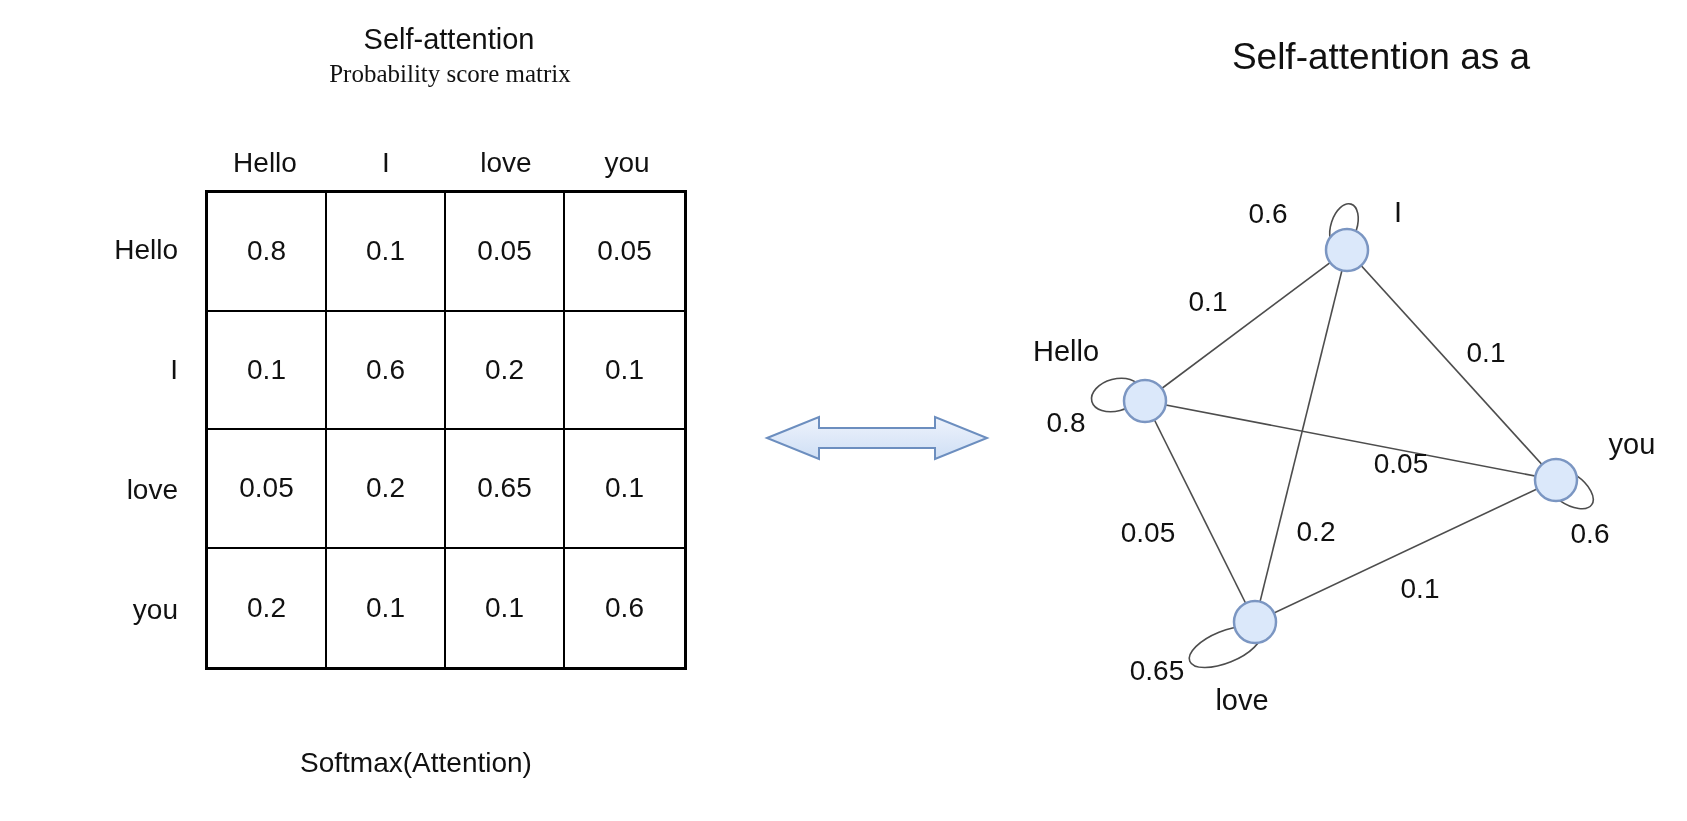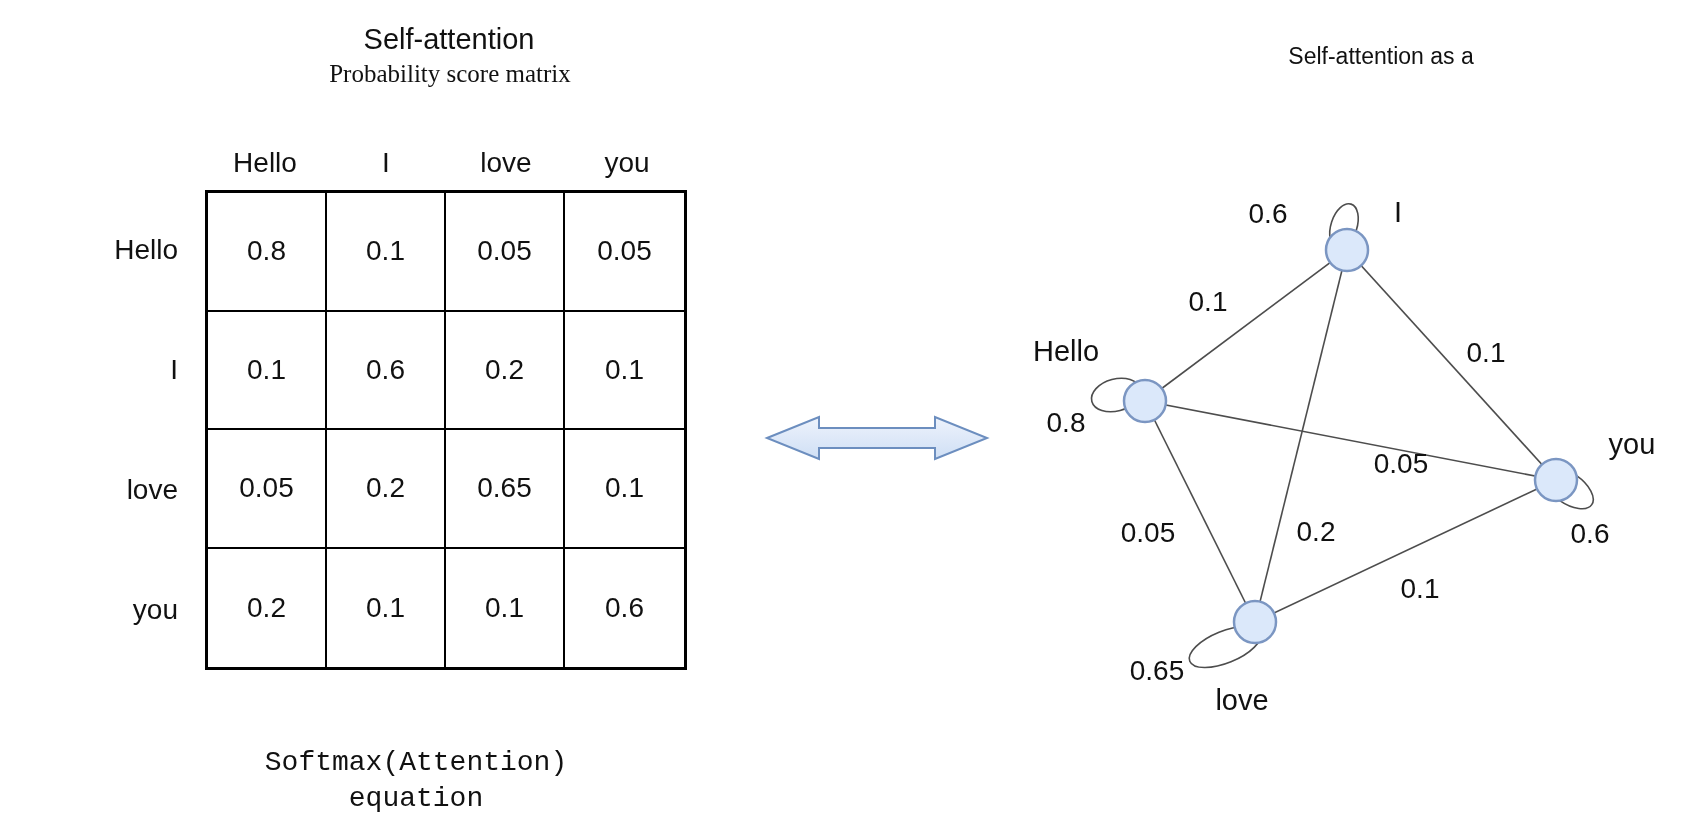--- a/index.html
+++ b/index.html
@@ -25,24 +25,24 @@
     display:grid; grid-template-columns:repeat(4,1fr); grid-template-rows:repeat(4,1fr);
   }
   .matrix-cell {
     border-right:2px solid #000; border-bottom:2px solid #000;
     display:flex; align-items:center; justify-content:center; font-size:28px;
   }
   .matrix-cell.last-col { border-right:none; }
   .matrix-cell.last-row { border-bottom:none; }
 
   .softmax-caption { left:416px; top:745px; text-align:center;
-                     font-size:28px; line-height:36px;font-family:Liberation Mono, monospace; }
+                     font-size:28px; line-height:36px; }
 
   .right-title { left:1381px; top:38px; text-align:center;
-                 font-size:23px; line-height:37px; }
+                 font-size:37px; line-height:37px; }
 
   svg text { font-family:"Liberation Sans","DejaVu Sans",sans-serif; fill:#111; }
 </style>
 </head>
 <body>
 
 <div id="canvas">
 
   <div class="abs center-xy left-title">Self-attention</div>
   <div class="abs center-xy left-subtitle">Probability score matrix</div>
@@ -71,21 +71,20 @@
     <div class="matrix-cell">0.65</div>
     <div class="matrix-cell last-col">0.1</div>
     <div class="matrix-cell last-row">0.2</div>
     <div class="matrix-cell last-row">0.1</div>
     <div class="matrix-cell last-row">0.1</div>
     <div class="matrix-cell last-row last-col">0.6</div>
   </div>
 
   <div class="abs center-x softmax-caption">
     <div>Softmax(Attention)</div>
-    <div>equation</div>
   </div>
 
   <div class="abs center-x right-title">
     <div>Self-attention as a</div>
   </div>
 
   <svg class="abs" style="left:0;top:0;" width="1687" height="821" viewBox="0 0 1687 821">
     <defs>
       <linearGradient id="arrowGrad" x1="0" y1="0" x2="0" y2="1">
         <stop id="grad-top" offset="0" stop-color="#eef3fc"></stop>

